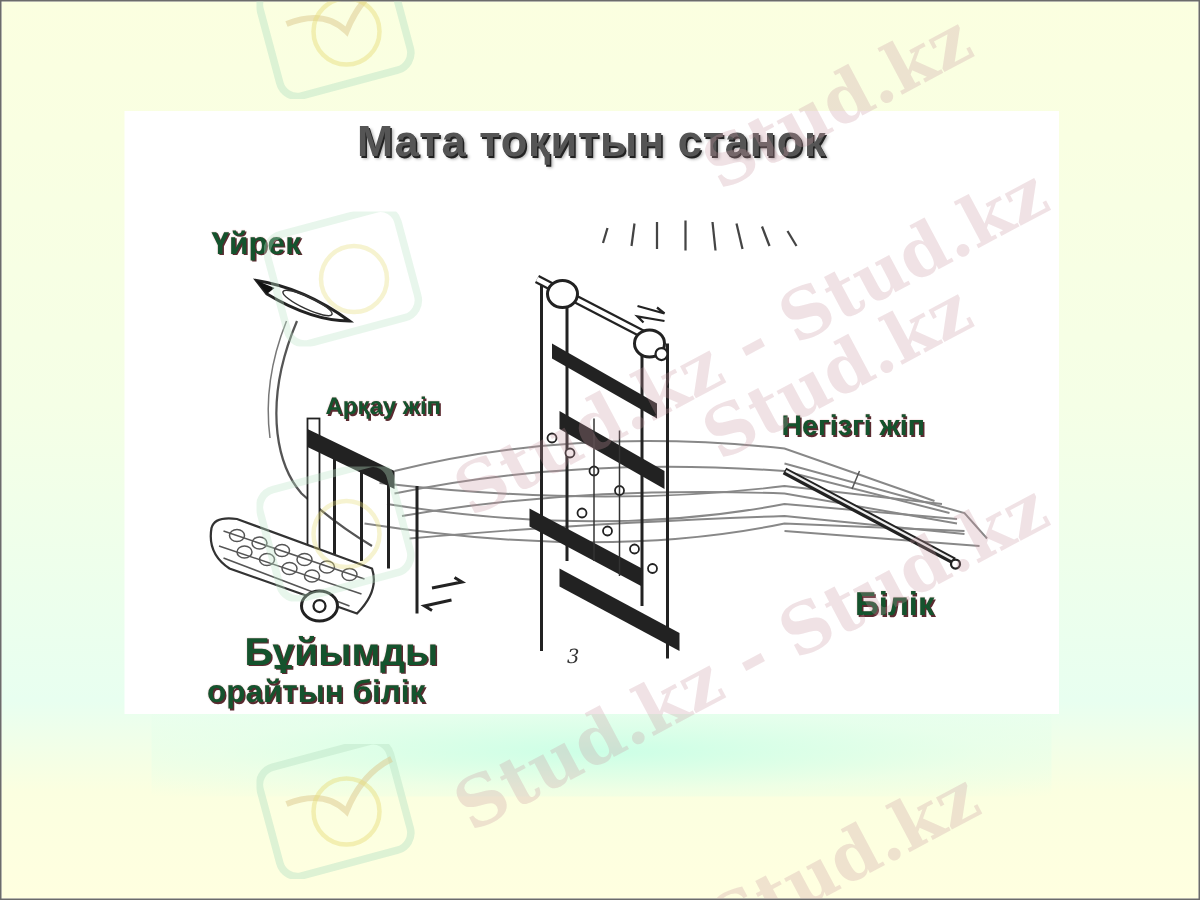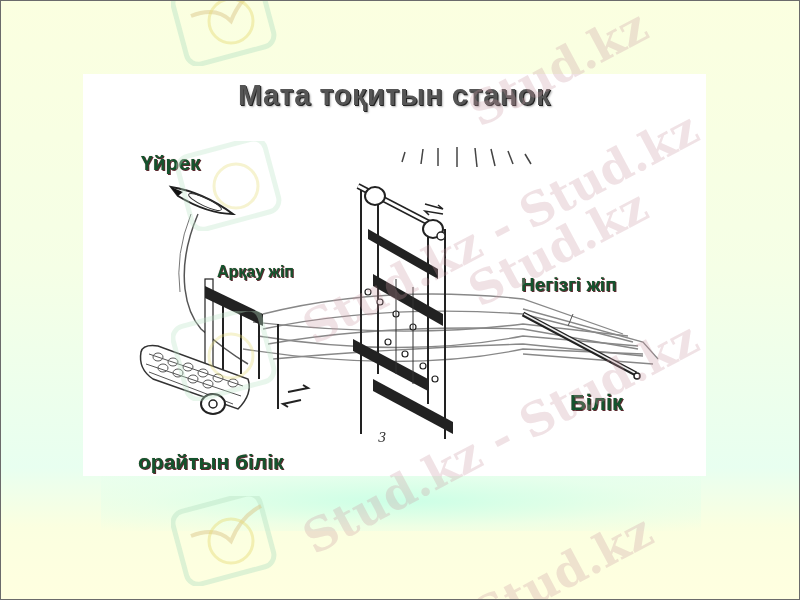--- a/index.html
+++ b/index.html
@@ -164,20 +164,21 @@
         <line x1="490" y1="240" x2="485" y2="252" stroke="#555" stroke-width="1"></line>
       </g>
 
       <text x="295" y="368" font-family="DejaVu Serif, serif" font-style="italic" font-size="13" fill="#333">3</text>
     </svg>
 
     <div class="label" style="left:58px;top:77px;font-size:21px;">Үйрек</div>
     <div class="label" style="left:134px;top:189px;font-size:16px;">Арқау жіп</div>
     <div class="label" style="left:438px;top:200px;font-size:19px;">Негізгі жіп</div>
     <div class="label" style="left:487px;top:316px;font-size:22px;">Білік</div>
+    <div class="label" style="left:80px;top:345px;font-size:26px;">Бұйымды</div>
     <div class="label" style="left:55px;top:376px;font-size:21px;">орайтын білік</div>
   </div>
 
   <div class="wm" style="left:460px;top:40px;">Stud.kz</div>
   <div class="wm" style="left:280px;top:200px;">Stud.kz - Stud.kz</div>
   <div class="wm" style="left:460px;top:220px;">Stud.kz</div>
   <div class="wm" style="left:280px;top:410px;">Stud.kz - Stud.kz</div>
   <div class="wm" style="left:465px;top:545px;">Stud.kz</div>
 
   <svg class="logo" style="left:175px;top:140px" width="110" height="90" viewBox="0 0 110 90">

